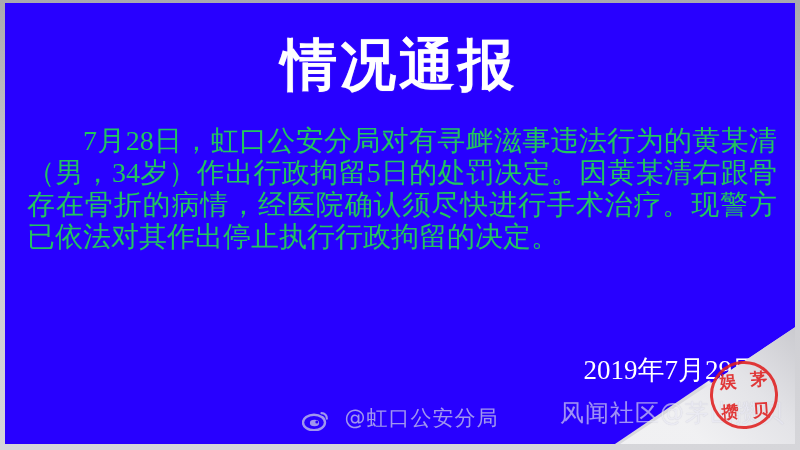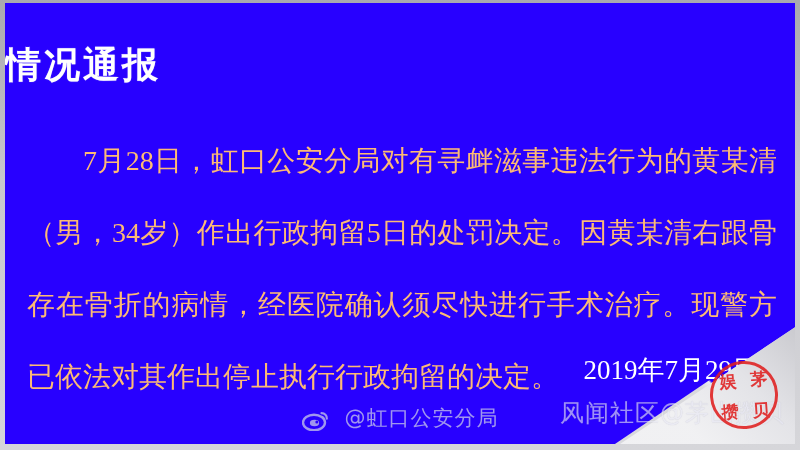--- a/index.html
+++ b/index.html
@@ -69,40 +69,40 @@
     clip-path: polygon(100% 0, 100% 100%, 0 100%);
     opacity: .95;
   }
 
   
   .title {
     position: absolute;
     left: 0;
     top: 34px;
     width: 788px;
-    text-align: left;
+    text-align: center;
     color: #ffffff;
     font-family: "DejaVu Sans", "Liberation Sans", sans-serif;
     font-weight: bold;
-    font-size: 36px;
+    font-size: 56px;
     letter-spacing: 3px;
     line-height: 56px;
     text-shadow: 0 0 1px rgba(255,255,255,.5);
   }
 
   
   .body-text {
     position: absolute;
     left: 22px;
     top: 122px;
     width: 750px;
-    color: #fdba74;
+    color: #22c55e;
     font-family: "Liberation Serif", "DejaVu Serif", serif;
     font-size: 28px;
-    line-height: 72px;
+    line-height: 32px;
     text-align: justify;
     text-align-last: left;
     text-justify: inter-character;
     letter-spacing: 0px;
     white-space: normal;
   }
   .body-text .para { text-indent: 2em; margin: 0; }
 
   
   .date-line {

